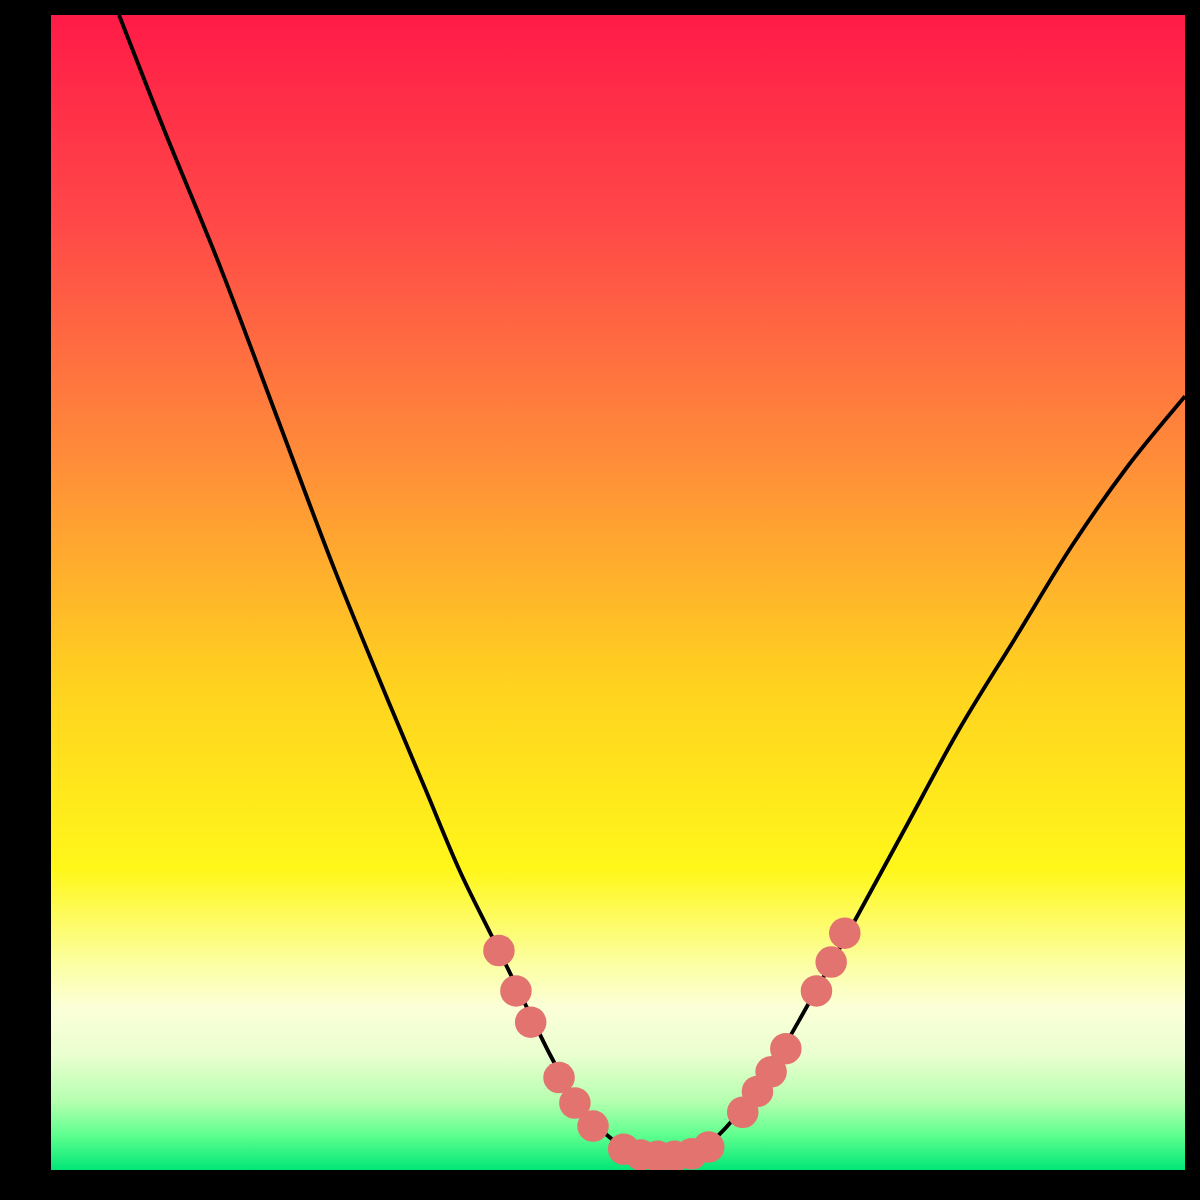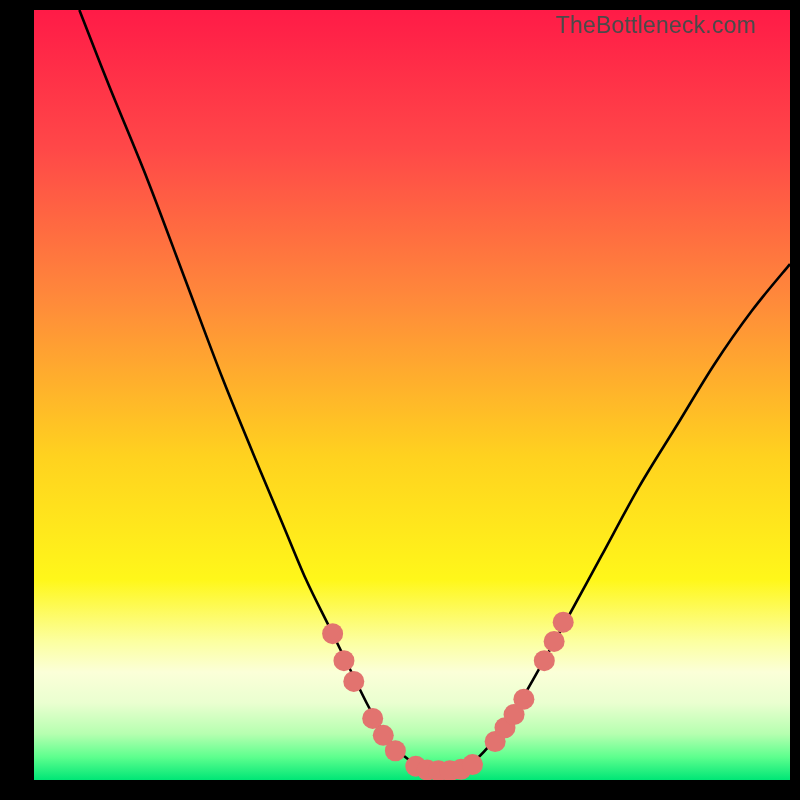--- a/index.html
+++ b/index.html
@@ -78,14 +78,13 @@
         <circle cx="438.47999999999996" cy="754.6" r="10.5" fill="#e2736f"></circle>
         <circle cx="461.15999999999997" cy="731.5" r="10.5" fill="#e2736f"></circle>
         <circle cx="470.988" cy="717.64" r="10.5" fill="#e2736f"></circle>
         <circle cx="480.06" cy="704.55" r="10.5" fill="#e2736f"></circle>
         <circle cx="489.88800000000003" cy="689.15" r="10.5" fill="#e2736f"></circle>
         <circle cx="510.3" cy="650.65" r="10.5" fill="#e2736f"></circle>
         <circle cx="520.1279999999999" cy="631.4" r="10.5" fill="#e2736f"></circle>
         <circle cx="529.1999999999999" cy="612.15" r="10.5" fill="#e2736f"></circle>
       </svg>
   </div>
-  <div class="watermark">TheBottleneck.com</div>
 </div>
 
 </body></html>

